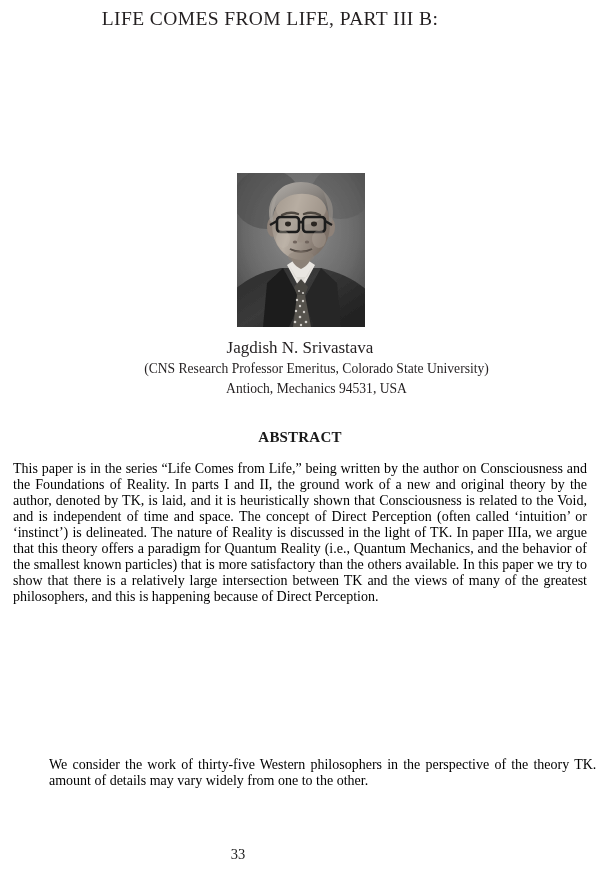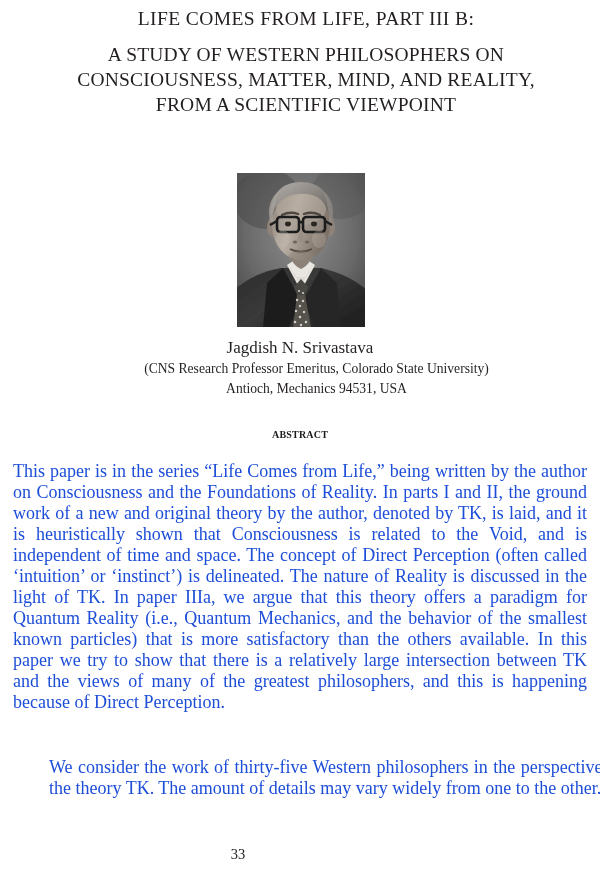--- a/index.html
+++ b/index.html
@@ -23,21 +23,20 @@
     background: #ffffff;
   }
 
   
   .title-block {
     position: absolute;
     left: 0;
     top: 6px;
     width: 540px;
     text-align: center;
-    padding-left: 36px;
   }
   .title-line-main {
     font-size: 19.5px;
     line-height: 26px;
     letter-spacing: 0.4px;
     color: #231f20;
     white-space: nowrap;
   }
   .title-sub {
     margin-top: 10px;
@@ -82,37 +81,37 @@
     margin-left: 33px;
   }
 
   
   .section-heading {
     position: absolute;
     left: 0;
     width: 600px;
     text-align: center;
     font-weight: bold;
-    font-size: 10px;
+    font-size: 15px;
     letter-spacing: 0.2px;
     color: #1a1a1a;
   }
   #abstract-heading { top: 429px; }
   #intro-heading { top: 726px; }
 
   
   .body-para {
     position: absolute;
     left: 13px;
     width: 574px;
-    font-size: 18px;
-    line-height: 21px;
+    font-size: 14px;
+    line-height: 16px;
     text-align: justify;
     text-justify: inter-word;
-    color: #1d4ed8;
+    color: #000000;
     hyphens: none;
   }
   #abstract-text { top: 461px; }
   #intro-text { top: 757px; margin-left: 36px; }
 
   
   .page-number {
     position: absolute;
     left: 0;
     top: 846px;
@@ -122,25 +121,20 @@
     color: #1a1a1a;
   }
 </style>
 </head>
 <body>
 
 <div class="page">
 
   <div class="title-block">
     <div class="title-line-main">LIFE COMES FROM LIFE, PART III B:</div>
-    <div class="title-sub">
-      <div class="title-line-sub">A STUDY OF WESTERN PHILOSOPHERS ON</div>
-      <div class="title-line-sub">CONSCIOUSNESS, MATTER, MIND, AND REALITY,</div>
-      <div class="title-line-sub">FROM A SCIENTIFIC VIEWPOINT</div>
-    </div>
   </div>
 
   <div class="photo-wrap">
     <svg width="128" height="154" viewBox="0 0 128 154">
       <defs>
         <radialGradient id="bgGrad" cx="50%" cy="38%" r="78%">
           <stop offset="0%" stop-color="#8d8d8d"></stop>
           <stop offset="55%" stop-color="#6a6a6a"></stop>
           <stop offset="100%" stop-color="#3c3c3c"></stop>
         </radialGradient>

